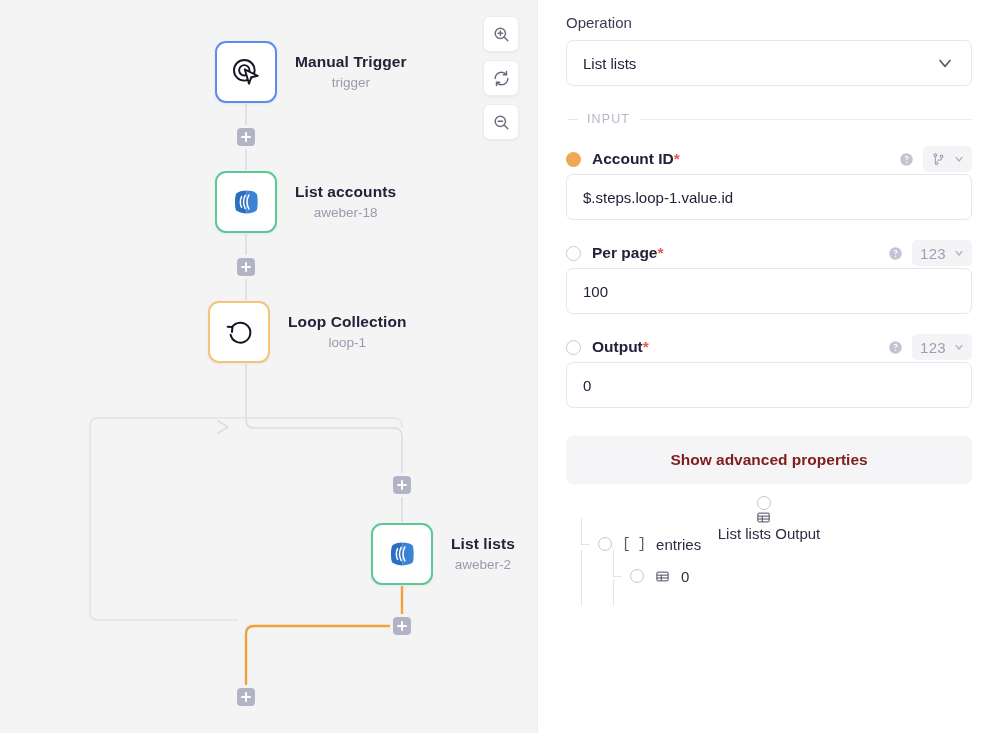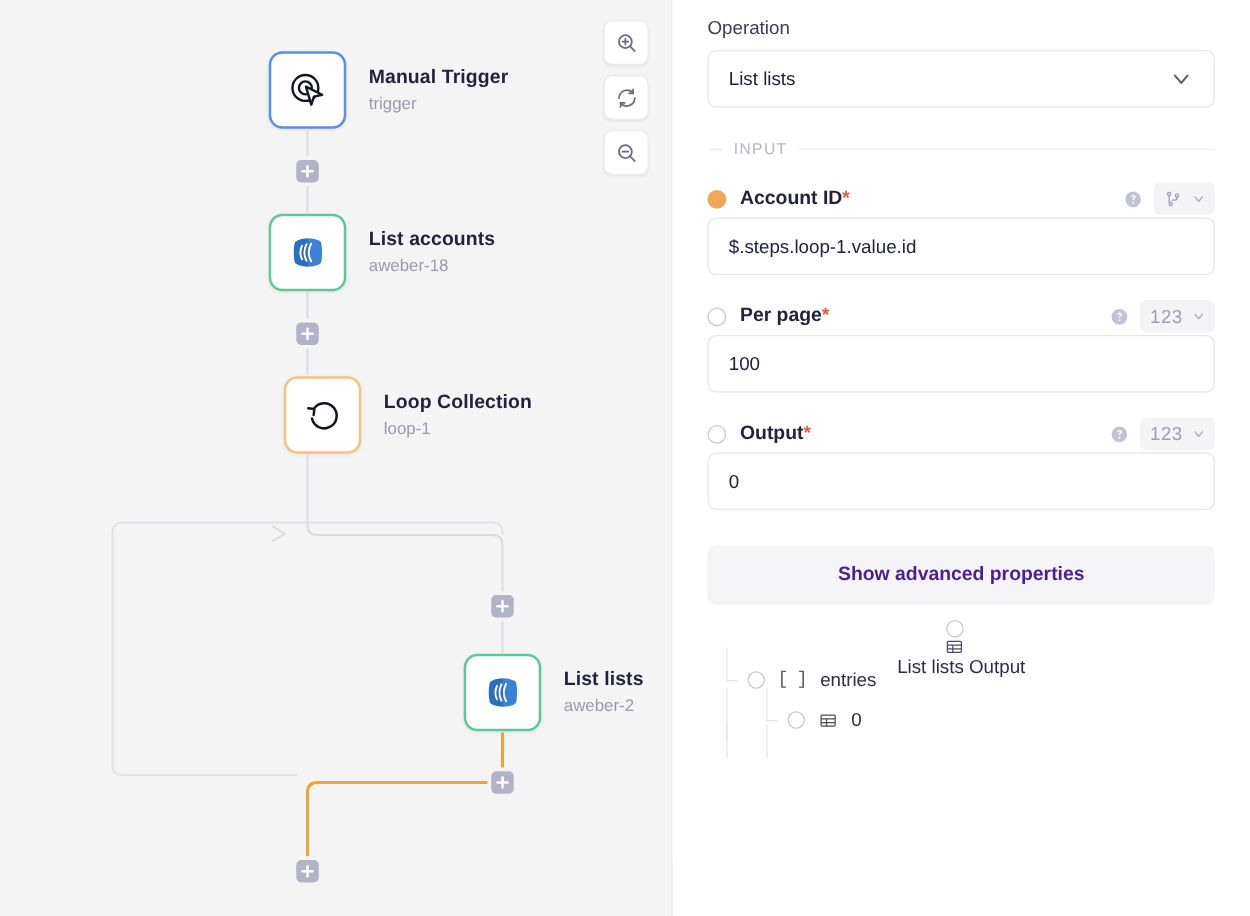--- a/index.html
+++ b/index.html
@@ -12,20 +12,21 @@
   #app { position: relative; width: 1000px; height: 733px; display: flex; }
 
   
   .canvas {
     position: relative;
     width: 538px; height: 733px;
     background: #f4f4f5;
     border-right: 1px solid #ececef;
     flex: 0 0 538px;
     overflow: hidden;
+    text-align: center;
   }
   .edges { position: absolute; inset: 0; width: 538px; height: 733px; }
 
   
   .zoom-controls {
     position: absolute; top: 16px; right: 18px;
     display: flex; flex-direction: column; gap: 8px;
     z-index: 6;
   }
   .zoom-btn {
@@ -137,21 +138,21 @@
     font-size: 15px; color: #9d9db4; letter-spacing: .3px;
   }
   .type-pill .chev-sm { color: #b0b0c2; display: flex; }
   .type-pill .branch { color: #9fa0b5; display: flex; }
 
   
   .adv-btn {
     width: 100%; height: 48px; margin-top: 28px;
     background: #f5f5f7; border: none; border-radius: 7px;
     font-family: "Liberation Sans", sans-serif;
-    font-size: 15.5px; font-weight: 700; color: #4c1d95;
+    font-size: 15.5px; font-weight: 700; color: #7f1d1d;
     cursor: pointer;
   }
 
   
   .tree { margin-top: 12px; }
   .tree-row {
     display: flex; align-items: center;
     height: 32px; position: relative;
   }
   .tree-row .circle {
@@ -254,21 +255,21 @@
           <path d="M15.2 9.4 C12.9 14 12.9 18 15.2 22.6" fill="none" stroke="#ffffff" stroke-width="1.5" stroke-linecap="round"></path>
           <path d="M18.9 9.0 C16.2 14 16.2 18 18.9 23.0" fill="none" stroke="#ffffff" stroke-width="1.5" stroke-linecap="round"></path>
         </svg>
       </div>
       <div class="node-label">
         <div class="node-title">List accounts</div>
         <div class="node-sub">aweber-18</div>
       </div>
     </div>
 
-    <div class="node" style="left:227px; top:301px;">
+    <div class="node" style="left:208px; top:301px;">
       <div class="node-box loop">
         <svg width="34" height="34" viewBox="0 0 32 32" fill="none" stroke="#141423" stroke-width="1.9" stroke-linecap="round">
           <path d="M9.6 11.2 A9.4 9.4 0 1 1 8.1 18.6"></path>
           <polyline points="5.3 11.0 9.8 11.4 9.4 16.0" stroke-linejoin="round"></polyline>
         </svg>
       </div>
       <div class="node-label">
         <div class="node-title">Loop Collection</div>
         <div class="node-sub">loop-1</div>
       </div>

